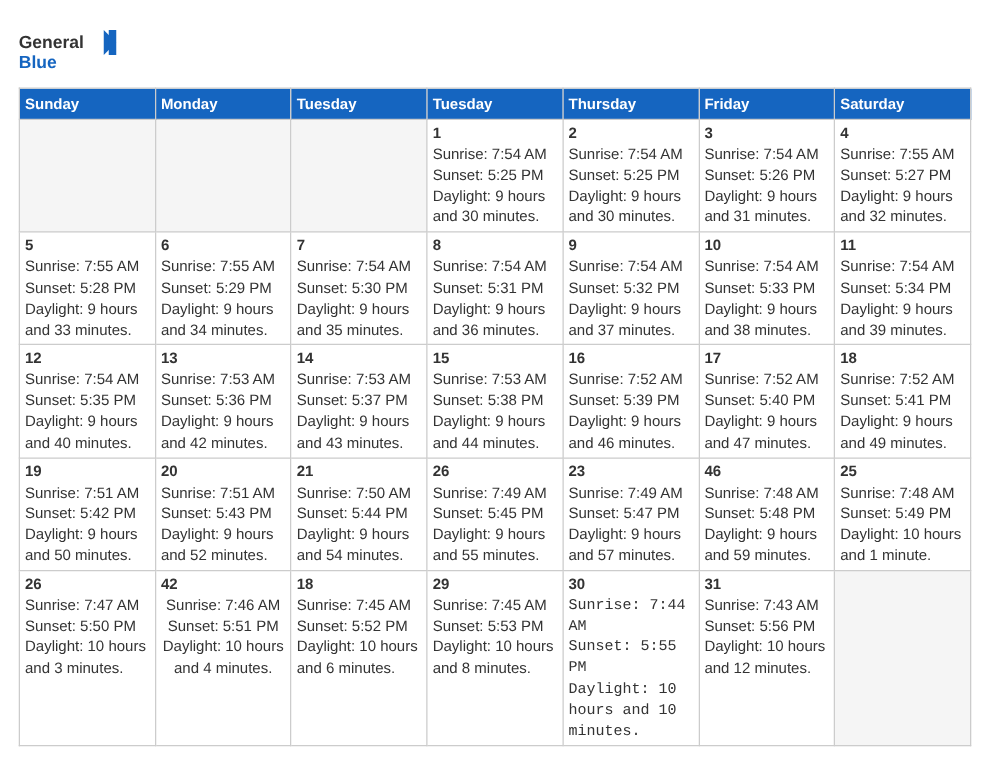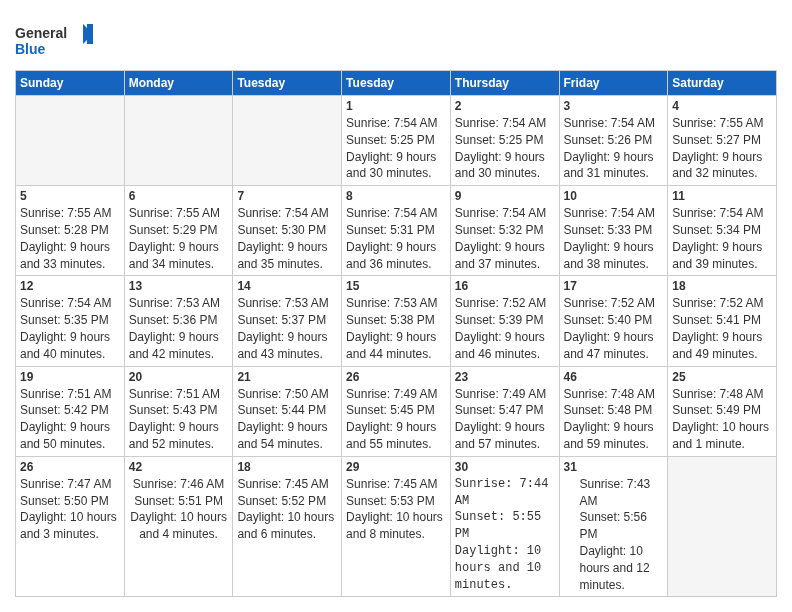--- a/index.html
+++ b/index.html
@@ -294,21 +294,21 @@
 Daylight: 10 hours and 8 minutes.</div>
           </td>
           <td>
             <div class="day-number">30</div>
             <div class="day-info" style="white-space: pre-line; font-family: Liberation Mono, monospace;">Sunrise: 7:44 AM
 Sunset: 5:55 PM
 Daylight: 10 hours and 10 minutes.</div>
           </td>
           <td>
             <div class="day-number">31</div>
-            <div class="day-info" style="white-space: pre-line; margin-left: 16px;">Sunrise: 7:43 AM
+            <div class="day-info" style="white-space: pre-line;">Sunrise: 7:43 AM
 Sunset: 5:56 PM
 Daylight: 10 hours and 12 minutes.</div>
           </td>
           <td class="empty"></td>
         </tr>
       </tbody>
   </table>
 </div>
 
 </body></html>

